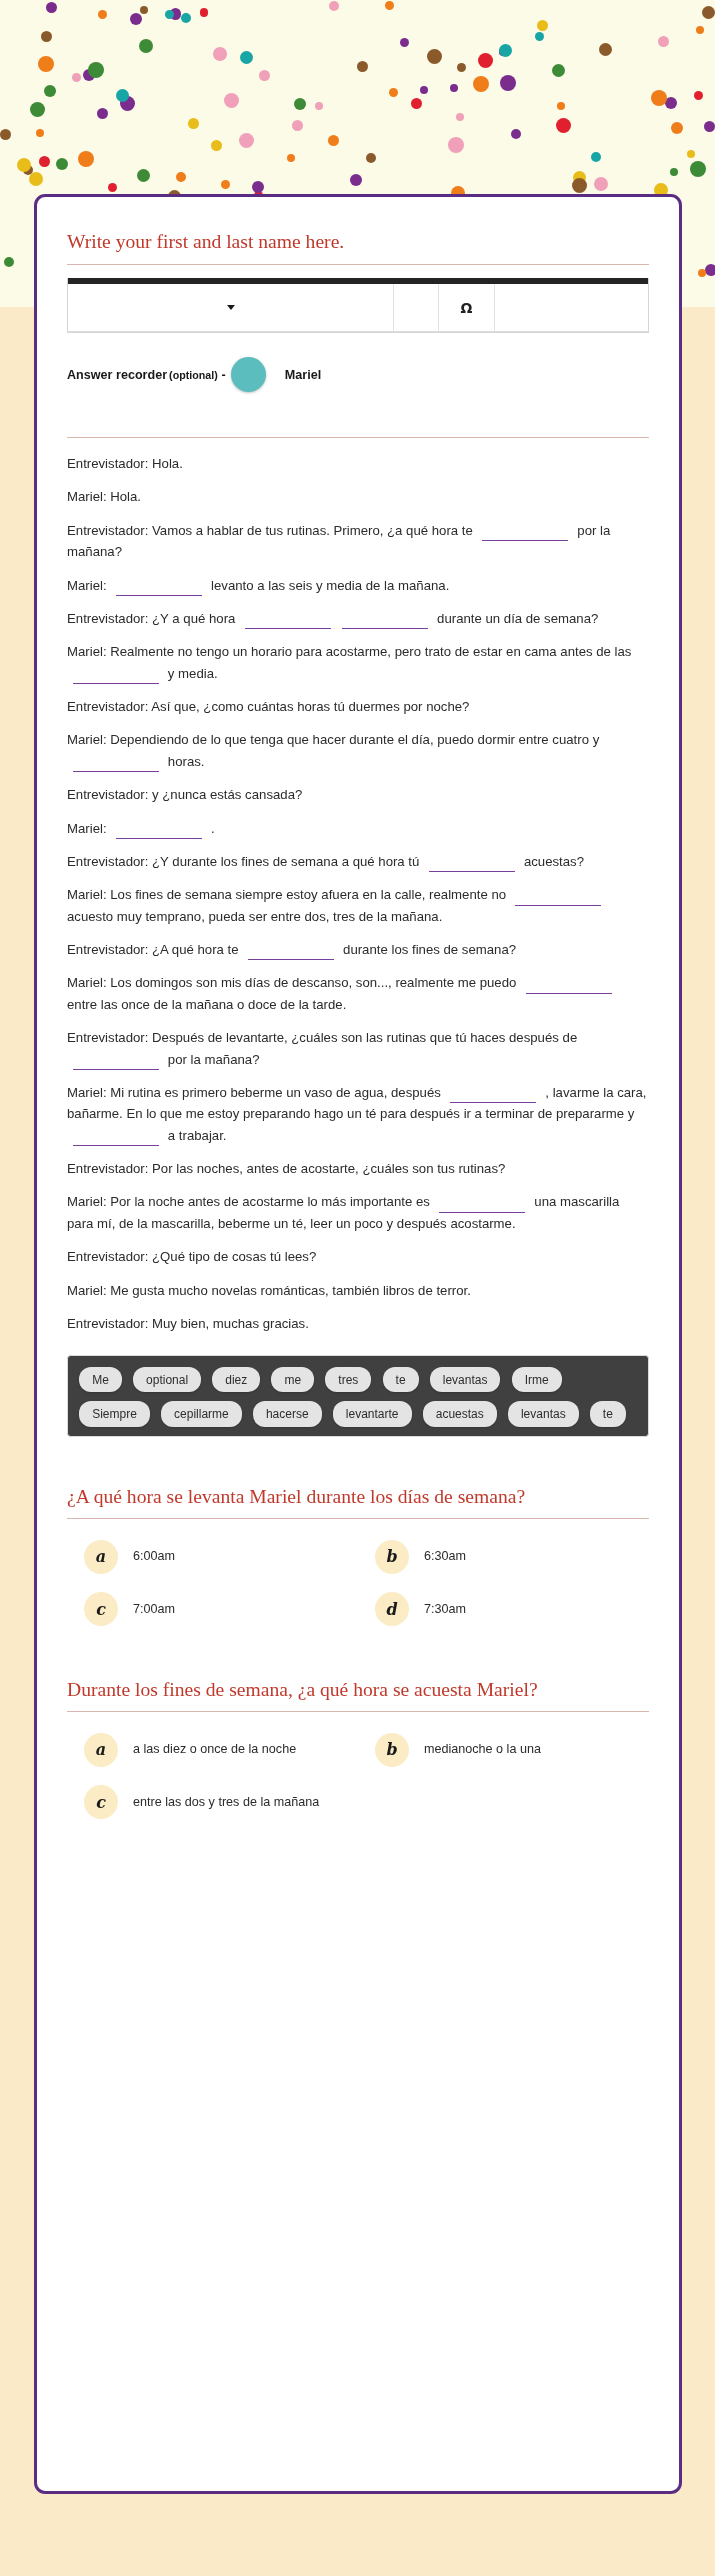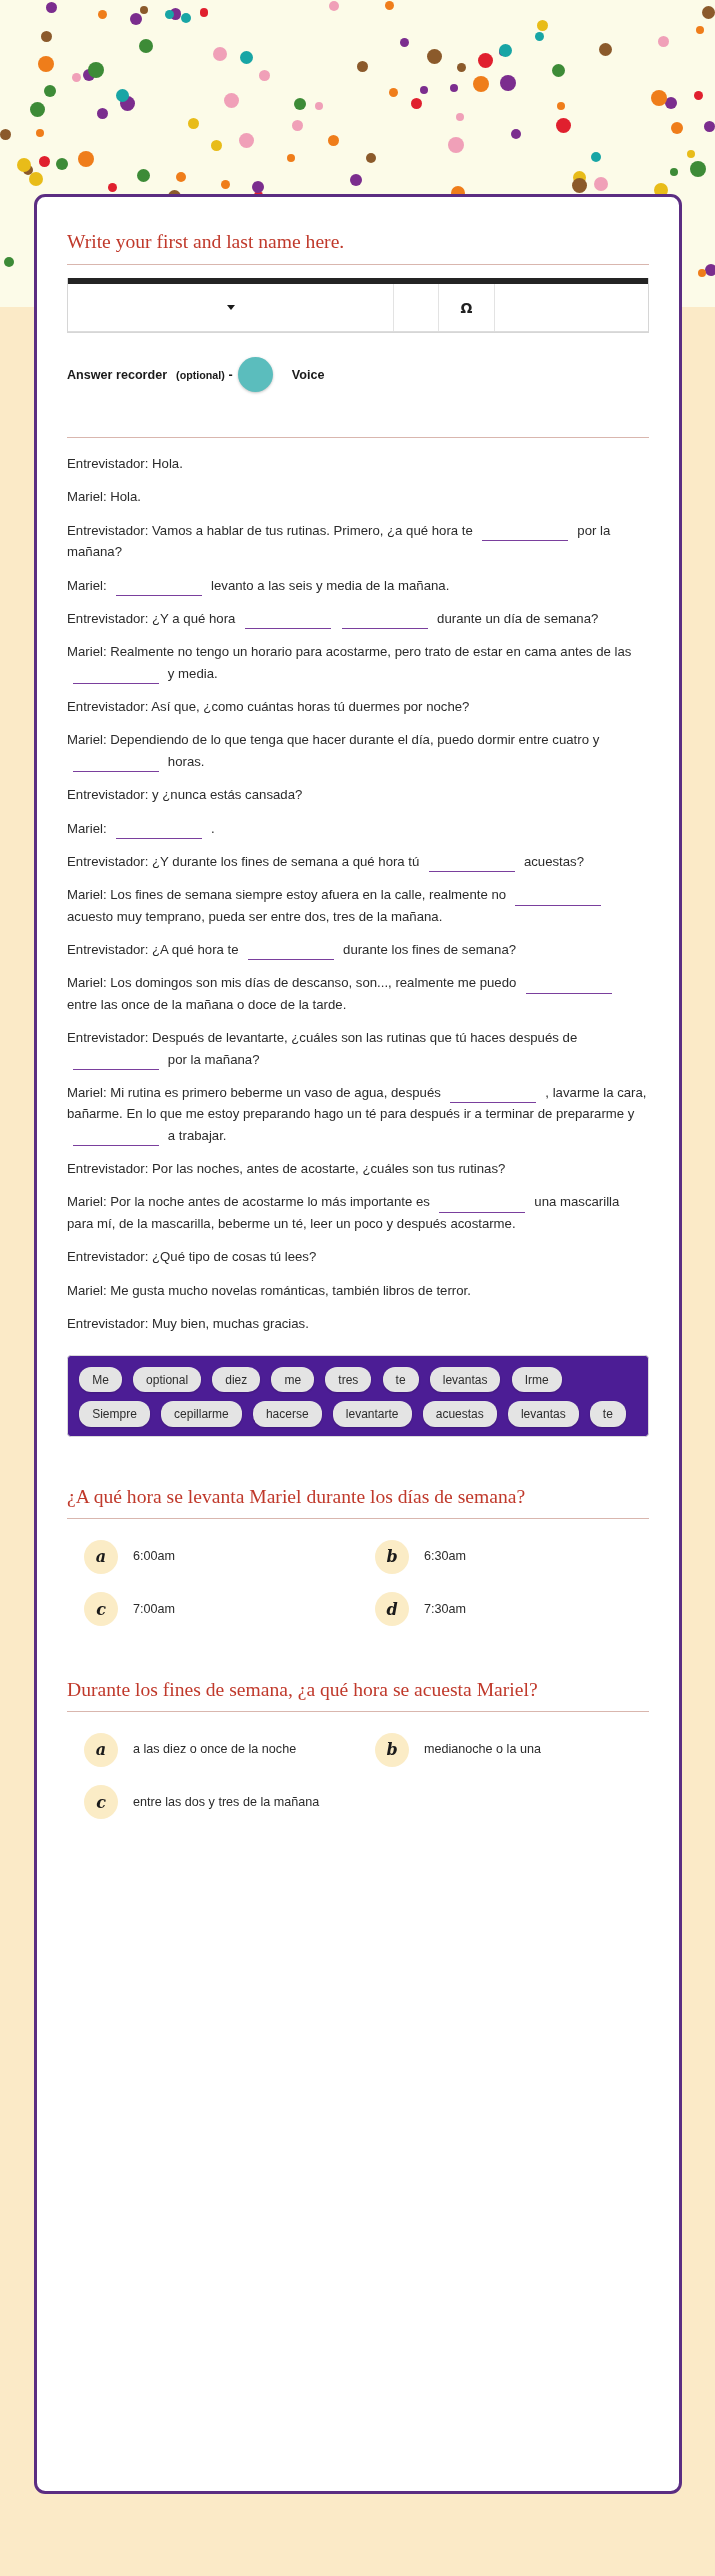--- a/index.html
+++ b/index.html
@@ -86,21 +86,21 @@
     color: #a9a9a9; font-size: 13px;
   }
 
   
   .recorder-row {
     display: flex; align-items: center; gap: 0;
     padding: 24px 0 13px 0;
     font-size: 12.6px; color: #1a1a1a;
   }
   .rec-strong { font-weight: bold; }
-  .rec-opt { font-weight: bold; font-size: 10.7px; margin-left: 9px; }
+  .rec-opt { font-weight: bold; font-size: 10.7px; margin-left: 2px; }
   .rec-dash { font-weight: bold; margin: 0 5.6px 0 3.7px; }
   .rec-circle {
     width: 35px; height: 35px; border-radius: 50%;
     background: #5bbdbd; flex: 0 0 35px;
     box-shadow: 0 0.9px 2.8px rgba(0,0,0,.25);
   }
   .rec-voice { font-weight: bold; margin-left: 18.6px; font-size: 12.6px; }
 
   
   .transcript { padding-top: 1.9px; }
@@ -113,21 +113,21 @@
     min-width: 86px;
     border-bottom: 1.5px solid #7a3f9d;
     vertical-align: bottom;
     margin: 0 5.6px;
     height: 1.1em;
   }
 
   
   .wordbank {
     border: 0.9px solid #dadada; border-radius: 3.7px;
-    background: #4c1d95;
+    background: #404040;
     padding: 11.2px 11.2px 9.3px 11.2px;
     margin: 20.5px 0 5.6px 0;
     display: flex; flex-wrap: wrap; gap: 9.3px 11.2px;
   }
   .chip {
     background: #e4e4e4; color: #2d2d2d;
     border-radius: 12px;
     padding: 5.6px 13px;
     font-size: 12px;
     box-shadow: 0 0.9px 1.9px rgba(0,0,0,.18);
@@ -320,21 +320,21 @@
           <div class="tb-seg tb-omega">Ω</div>
           <div class="tb-seg tb-rest"></div>
         </div>
       </div>
 
       <div class="recorder-row">
         <span class="rec-strong">Answer recorder</span>
         <span class="rec-opt">(optional)</span>
         <span class="rec-dash">-</span>
         <span class="rec-circle"></span>
-        <span class="rec-voice">Voice</span>
+        <span class="rec-voice">Mariel</span>
       </div>
     </div>
 
     <div class="q-block">
       <div class="q-rule"></div>
 
       <div class="transcript" id="transcript">
           <div class="line"><span>Entrevistador: Hola.</span></div>
           <div class="line"><span>Mariel: Hola.</span></div>
           <div class="line"><span>Entrevistador: Vamos a hablar de tus rutinas. Primero, ¿a qué hora te </span><span class="blank"></span><span> por la mañana?</span></div>

